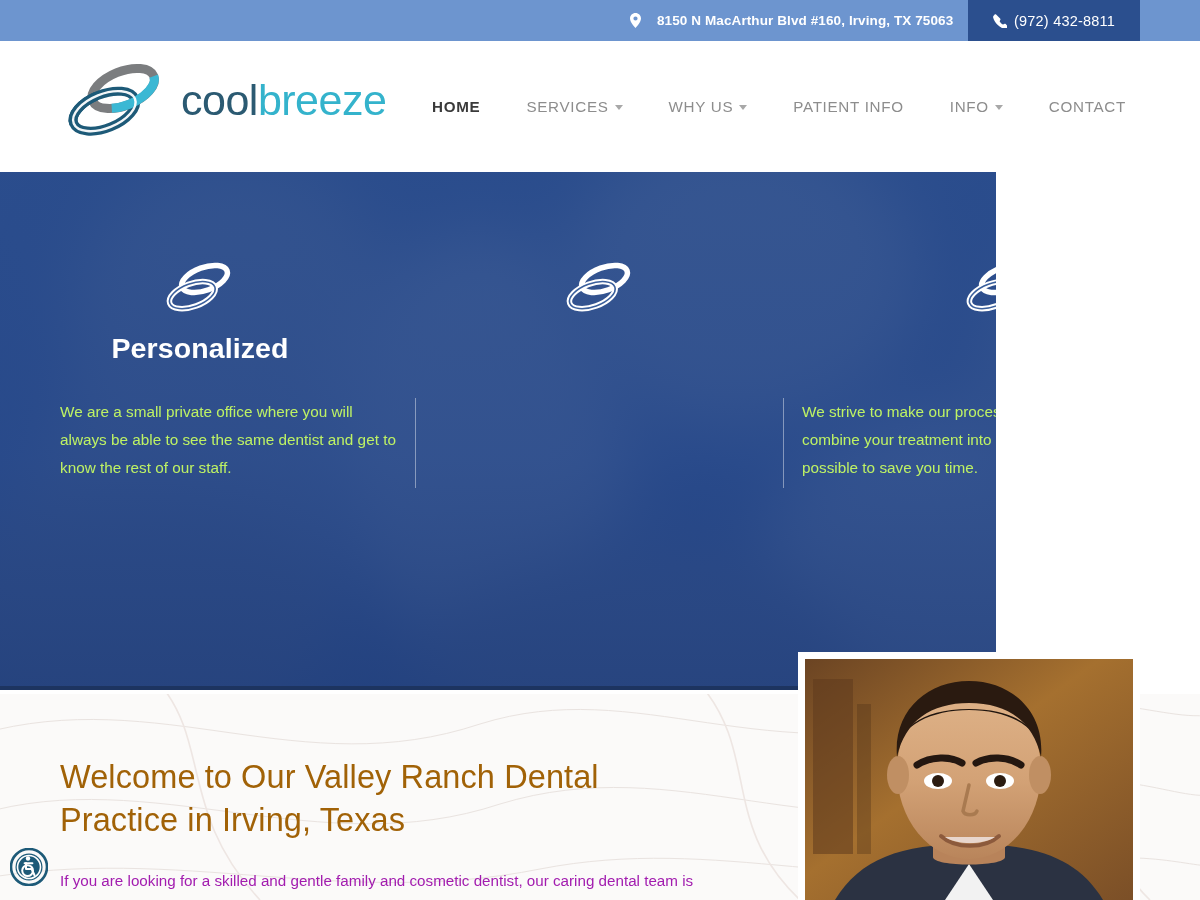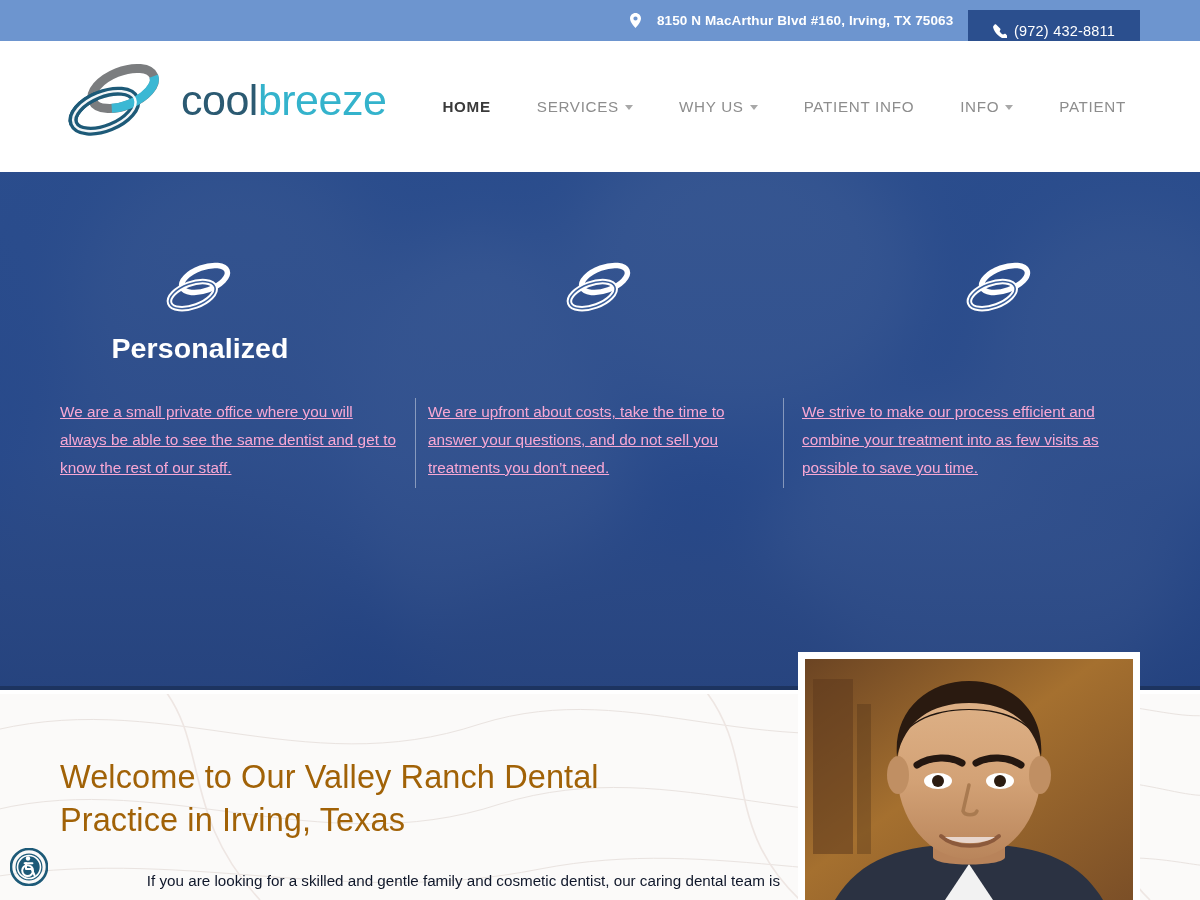--- a/index.html
+++ b/index.html
@@ -24,21 +24,21 @@
     display:flex; align-items:center; gap:16px;
     color:#ffffff; font-size:13.5px; letter-spacing:.1px;
     white-space:nowrap;
     font-weight:bold;
   }
   .address .pin { display:block; width:11px; height:15px; position:relative; }
   .address .pin svg { display:block; }
   .phone-box {
     position:absolute; left:968px; top:0; width:172px; height:41px;
     background:#2b4f8e;
-    display:flex; align-items:center; justify-content:center; gap:7px;margin-top:10px;
+    display:flex; align-items:center; justify-content:center; gap:7px;
   }
   .phone-box .ptext {
     color:#ffffff; font-size:14.5px; letter-spacing:.2px; white-space:nowrap;
   }
   .phone-box .phicon { display:block; width:14px; height:14px; }
 
   
   .header {
     position:absolute; left:0; top:41px; width:1200px; height:131px;
     background:#ffffff;
@@ -69,21 +69,21 @@
   }
   .nav-item.active { color:#3a3a3a; font-weight:600; }
   .caret {
     width:0; height:0; border-left:4px solid transparent;
     border-right:4px solid transparent; border-top:5px solid #a8a8a8;
     margin-top:2px;
   }
 
   
   .hero {
-    position:absolute; left:0; top:172px; width:1200px; height:518px;
+    position:absolute; left:0; top:172px; width:996px; height:518px;
     overflow:hidden;
     background:#2d5190;
   }
   .hero-photo { position:absolute; inset:0; }
   .hero-photo .blob {
     position:absolute; border-radius:50%;
     filter:blur(34px);
   }
   .hero-tint {
     position:absolute; inset:0;
@@ -104,21 +104,21 @@
     width:82px; height:54px;
   }
   .col-title {
     position:absolute; top:160px; left:0; width:100%;
     text-align:center; color:#ffffff;
     font-size:28.5px; font-weight:700; letter-spacing:.1px;
   }
   .col-body {
     position:absolute; top:226px; width:318px; left:50%;
     transform:translateX(-50%);
-    color:#f9a8d4; font-size:15.3px; line-height:28px;text-decoration:underline;
+    color:#bef264; font-size:15.3px; line-height:28px;
   }
   .col1 .col-body { width:340px; left:60px; transform:none; }
   .col2 .col-body { width:330px; left:28px; transform:none; }
   .col3 .col-body { width:330px; left:2px; transform:none; }
   .divider {
     position:absolute; top:226px; width:1px; height:90px;
     background:rgba(255,255,255,.42);
   }
   .div1 { left:415px; }
   .div2 { left:783px; }
@@ -131,21 +131,21 @@
   }
   .marble { position:absolute; inset:0; opacity:.85; }
   .welcome-inner { position:absolute; left:60px; top:0; width:700px; }
   .welcome-title {
     position:absolute; left:0; top:62px; width:660px;
     font-size:32.5px; line-height:43px; color:#a16207; font-weight:400;
     letter-spacing:.1px;
   }
   .welcome-body {
     position:absolute; left:0; top:174px; width:720px;
-    font-size:15.2px; line-height:26px; color:#0f172a;text-align:right;
+    font-size:15.2px; line-height:26px; color:#a21caf;
   }
 
   .doctor-frame {
     position:absolute; left:798px; top:652px;
     width:342px; height:248px;
     background:#ffffff;
     padding:7px 7px 0 7px;
     box-shadow:0 0 0 0 rgba(0,0,0,0);
     overflow:hidden;
   }
@@ -223,21 +223,21 @@
         <span class="caret"></span>
       </div>
       <div class="nav-item">
         <span>PATIENT INFO</span>
       </div>
       <div class="nav-item">
         <span>INFO</span>
         <span class="caret"></span>
       </div>
       <div class="nav-item">
-        <span>PATIENT</span>
+        <span>CONTACT</span>
       </div>
     </div>
   </div>
 
   <div class="hero">
 
     <div class="hero-photo">
       <div class="blob" style="left:70px;  top:-10px; width:330px; height:300px; background:#7486a2;"></div>
       <div class="blob" style="left:40px;  top:160px; width:300px; height:360px; background:#6d7f9c;"></div>
       <div class="blob" style="left:-60px; top:300px; width:380px; height:280px; background:#55657f;"></div>
@@ -268,21 +268,20 @@
       <div class="col col2">
         <span class="col-icon">
           <svg width="82" height="54" viewBox="0 0 82 54">
             <g transform="rotate(-20 41 27)">
               <ellipse cx="48" cy="21" rx="24" ry="11.5" fill="none" stroke="#ffffff" stroke-width="5.5"></ellipse>
               <ellipse cx="31" cy="32" rx="24" ry="11.5" fill="none" stroke="#ffffff" stroke-width="5.5"></ellipse>
               <ellipse cx="31" cy="32" rx="24" ry="11.5" fill="none" stroke="#3a5f9c" stroke-width="1.6"></ellipse>
             </g>
           </svg>
         </span>
-        <div class="col-body">We are upfront about costs, take the time to answer your questions, and do not sell you treatments you don’t need.</div>
       </div>
 
       <div class="col col3">
         <span class="col-icon">
           <svg width="82" height="54" viewBox="0 0 82 54">
             <g transform="rotate(-20 41 27)">
               <ellipse cx="48" cy="21" rx="24" ry="11.5" fill="none" stroke="#ffffff" stroke-width="5.5"></ellipse>
               <ellipse cx="31" cy="32" rx="24" ry="11.5" fill="none" stroke="#ffffff" stroke-width="5.5"></ellipse>
               <ellipse cx="31" cy="32" rx="24" ry="11.5" fill="none" stroke="#3a5f9c" stroke-width="1.6"></ellipse>
             </g>

